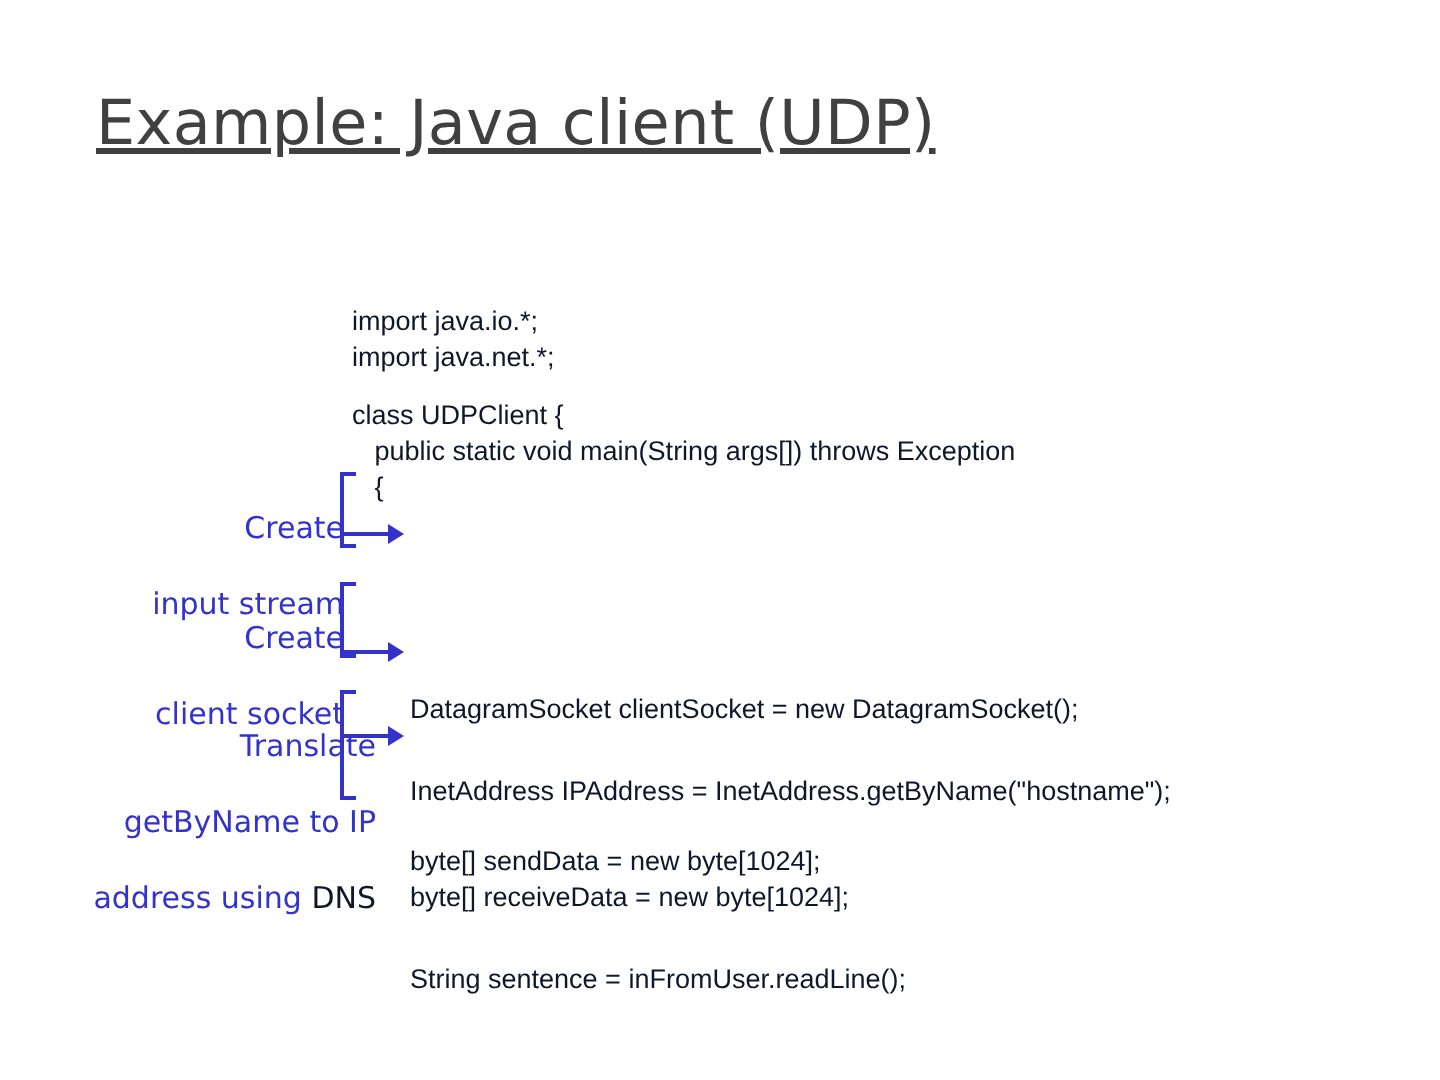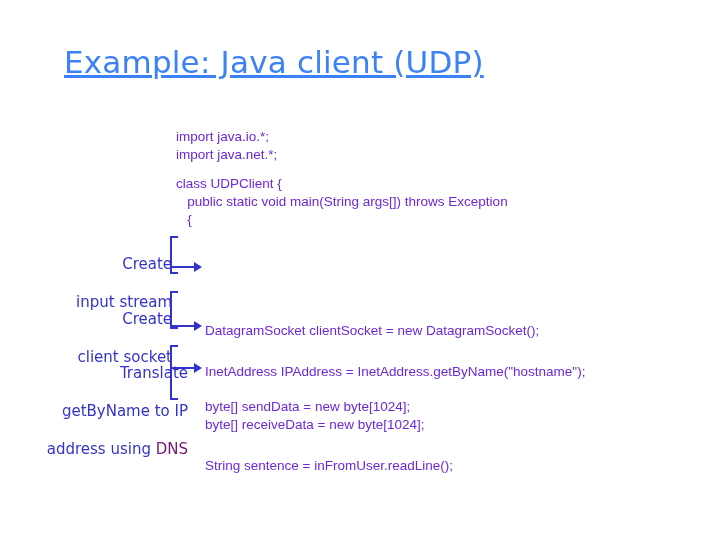--- a/index.html
+++ b/index.html
@@ -14,36 +14,37 @@
     overflow: hidden;
     position: relative;
   }
   .slide {
     position: relative;
     width: 720px;
     height: 540px;
   }
   .title {
     position: absolute;
-    left: 64px;
+    left: 48px;
     top: 44px;
     font-family: "DejaVu Sans", sans-serif;
     font-size: 31px;
-    color: #3b82f6;
+    color: #404040;
     text-decoration: underline;
     letter-spacing: 0.2px;
     white-space: nowrap;
   }
   .code {
     position: absolute;
     font-family: "Liberation Sans", sans-serif;
     font-size: 13.5px;
-    color: #6d28d9;
+    color: #0f172a;
     white-space: pre;
     line-height: 18px;
+    margin-top: 24px;
   }
   .code-imports { left: 176px; top: 128px; }
   .code-class   { left: 176px; top: 175px; }
   .code-buff    { left: 205px; top: 262px; }
   .code-dgram   { left: 205px; top: 322px; }
   .code-inet    { left: 205px; top: 363px; }
   .code-bytes   { left: 205px; top: 398px; }
   .code-string  { left: 205px; top: 457px; }
   .code-send    { left: 205px; top: 484px; }
 
@@ -114,19 +115,19 @@
     <span>Create</span><br>
     <span>client socket</span>
   </div>
   <div class="bracket" style="left:170px; top:291px; height:38px;"></div>
   <div class="arrow-line" style="left:170px; top:325px; width:24px;"></div>
   <div class="arrow-head" style="left:194px; top:321px;"></div>
 
   <div class="annot annot-3">
     <span>Translate</span><br>
     <span>getByName to IP</span><br>
-    <span><span>address using <span class="dns" style="color: #701a75; margin-top: 30px;">DNS</span></span></span>
+    <span><span>address using <span class="dns" style="color: #0f172a; margin-top: 30px;">DNS</span></span></span>
   </div>
   <div class="bracket" style="left:170px; top:345px; height:55px;"></div>
   <div class="arrow-line" style="left:170px; top:367px; width:24px;"></div>
   <div class="arrow-head" style="left:194px; top:363px;"></div>
 
 </div>
 
 </body></html>

